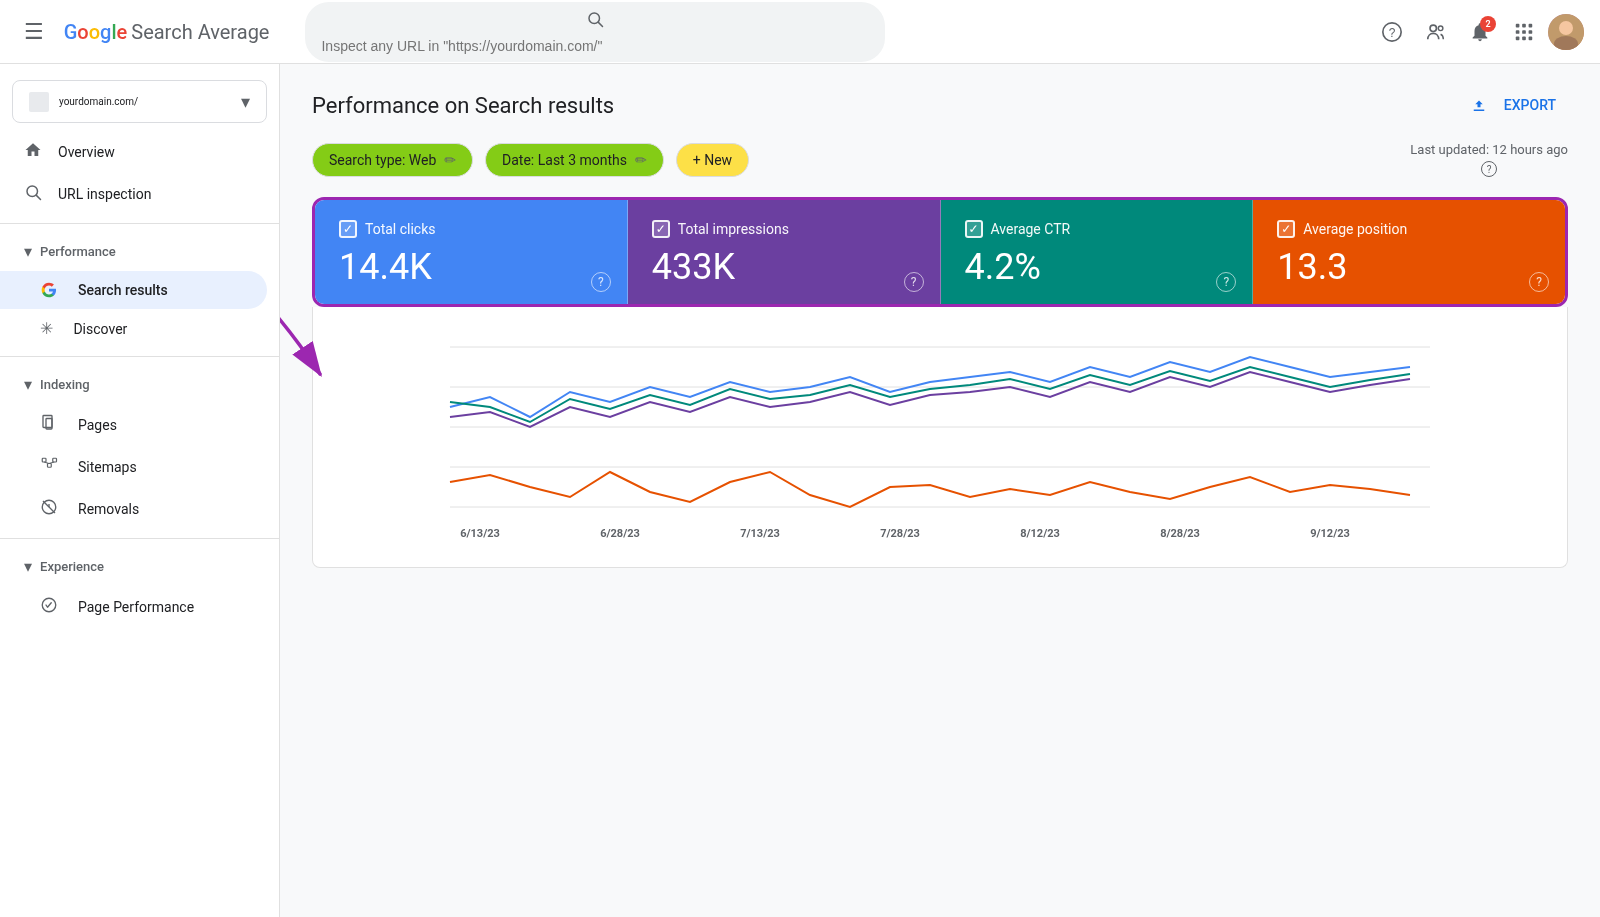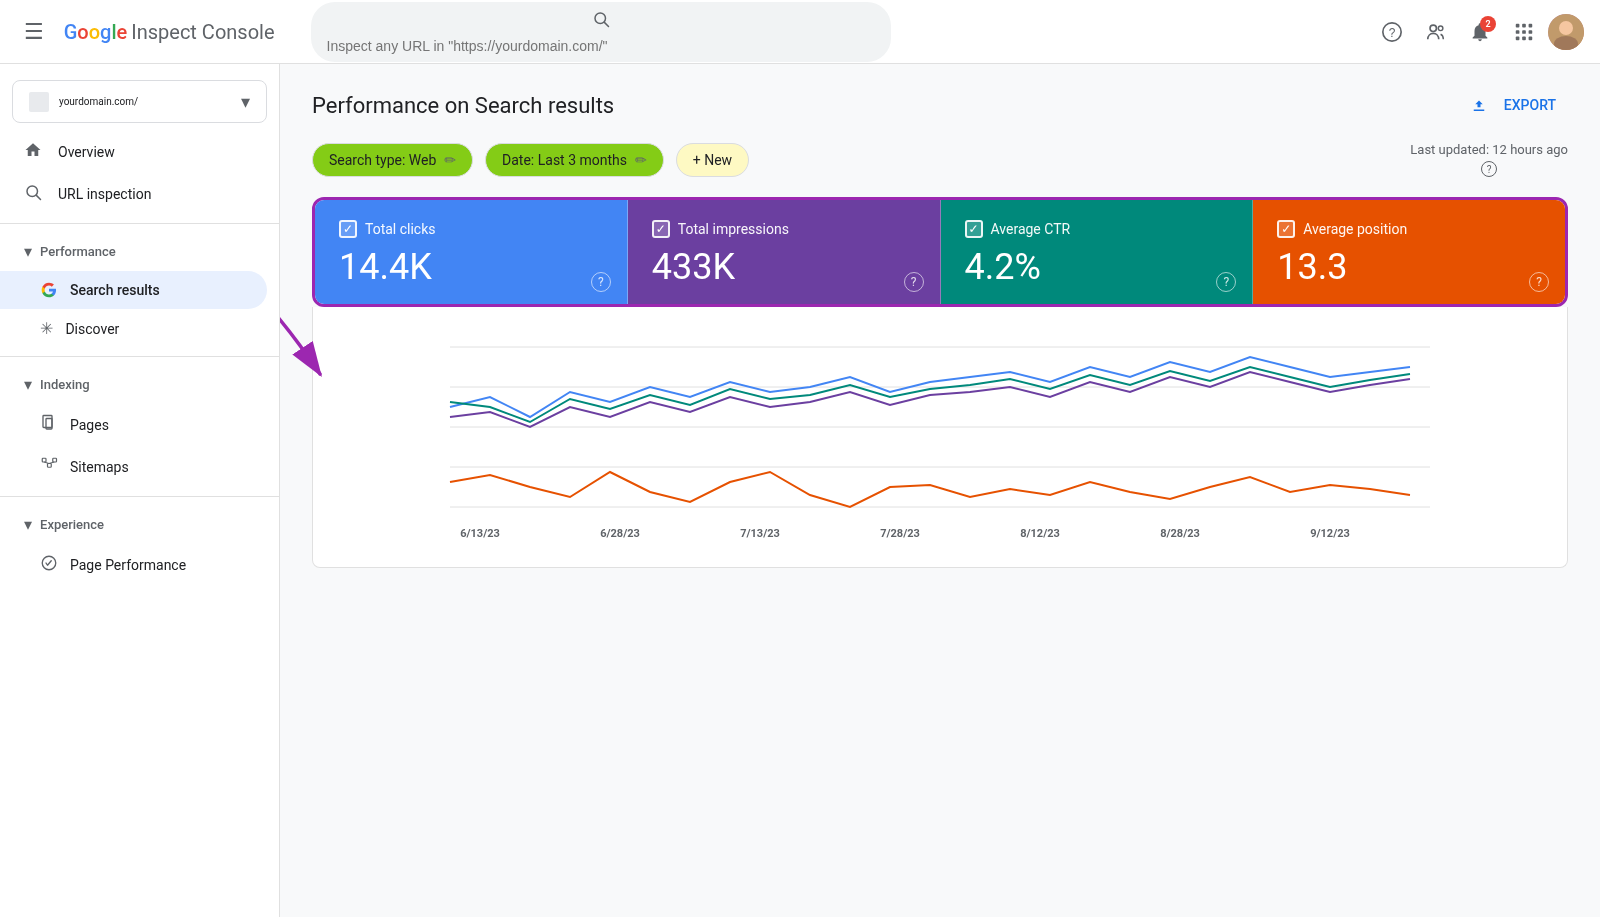--- a/index.html
+++ b/index.html
@@ -23,36 +23,36 @@
     
     .sidebar { width: 280px; background: #fff; border-right: 1px solid #e0e0e0; display: flex; flex-direction: column; overflow-y: auto; flex-shrink: 0; padding: 8px 0; }
     .domain-selector { display: flex; align-items: center; gap: 10px; padding: 10px 16px; margin: 8px 12px; border: 1px solid #dadce0; border-radius: 8px; cursor: pointer; }
     .domain-icon { width: 20px; height: 20px; background: #e8eaed; border-radius: 2px; flex-shrink: 0; }
     .domain-text { font-size: 10px; color: #202124; flex: 1; }
     .domain-chevron { color: #5f6368; font-size: 18px; }
     .sidebar-nav-item { display: flex; align-items: center; gap: 16px; padding: 10px 24px; cursor: pointer; border-radius: 0 24px 24px 0; margin-right: 12px; font-size: 14px; color: #202124; }
     .sidebar-nav-item .nav-icon { font-size: 18px; color: #5f6368; }
     .sidebar-section-header { display: flex; align-items: center; gap: 8px; padding: 10px 24px; cursor: pointer; font-size: 13px; color: #5f6368; font-weight: 500; }
     .sidebar-section-header .chevron { font-size: 16px; }
-    .sidebar-sub-item { display: flex; align-items: center; gap: 12px; padding: 10px 24px 10px 40px; cursor: pointer; border-radius: 0 24px 24px 0; margin-right: 12px; font-size: 14px; color: #202124; }
+    .sidebar-sub-item { display: flex; align-items: center; gap: 20px; padding: 10px 24px 10px 40px; cursor: pointer; border-radius: 0 24px 24px 0; margin-right: 12px; font-size: 14px; color: #202124; }
     .sidebar-sub-item.active { background: #e8f0fe; font-weight: 500; }
     .sidebar-sub-item .nav-icon { font-size: 18px; color: #5f6368; }
     .sidebar-divider { height: 1px; background: #e0e0e0; margin: 8px 0; }
 
     
     .main { flex: 1; overflow-y: auto; padding: 24px 32px; background: #f8f9fa; }
     .page-header { display: flex; align-items: center; justify-content: space-between; margin-bottom: 20px; }
     .page-title { font-size: 22px; font-weight: 400; color: #202124; }
     .export-btn { display: flex; align-items: center; gap: 16px; color: #1a73e8; font-size: 14px; font-weight: 500; cursor: pointer; padding: 8px 12px; border-radius: 4px; }
 
     
     .filter-bar { display: flex; align-items: center; gap: 12px; margin-bottom: 20px; }
     .filter-chip { display: flex; align-items: center; gap: 8px; padding: 8px 16px; border: 1px solid #dadce0; border-radius: 20px; font-size: 14px; color: #202124; cursor: pointer; background: #84cc16; }
     .filter-chip .edit-icon { font-size: 14px; color: #5f6368; }
-    .new-filter-btn { display: flex; align-items: center; gap: 6px; padding: 8px 16px; border: 1px solid #dadce0; border-radius: 20px; font-size: 14px; color: #202124; cursor: pointer; background: #fef9c3; }
+    .new-filter-btn { display: flex; align-items: center; gap: 6px; padding: 8px 16px; border: 1px solid #dadce0; border-radius: 20px; font-size: 14px; color: #202124; cursor: pointer; background: #fde047; }
     .last-updated { margin-left: auto; font-size: 13px; color: #5f6368; display: flex; align-items: center; gap: 4px; flex-direction: column; }
 
     
     .metrics-container { display: flex; border: 3px solid #9c27b0; border-radius: 12px; overflow: hidden; margin-bottom: 0; background: #fff; }
     .metric-card { flex: 1; padding: 20px 24px 16px; position: relative; cursor: pointer; }
     .metric-card:not(:last-child) { border-right: 1px solid rgba(255,255,255,0.3); }
     .metric-card.blue { background: #4285f4; }
     .metric-card.purple { background: #6b3fa0; }
     .metric-card.teal { background: #00897b; }
     .metric-card.orange { background: #e65100; }
@@ -76,21 +76,21 @@
   </style>
 </head>
 <body>
 
 <div class="topbar">
   <div class="topbar-menu-icon">☰</div>
   <div class="topbar-logo">
     <span class="google-text">
       <span class="g1">G</span><span class="g2">o</span><span class="g3">o</span><span class="g4">g</span><span class="g5">l</span><span class="g6">e</span>
     </span>
-    <span style="color:#5f6368; font-weight:400;">Inspect Console</span>
+    <span style="color:#5f6368; font-weight:400;">Search Average</span>
   </div>
   <div class="topbar-search">
     <div class="topbar-search-inner">
       <svg width="18" height="18" viewBox="0 0 24 24" fill="none">
           <circle cx="11" cy="11" r="7" stroke="#5f6368" stroke-width="2"></circle>
           <line x1="16.5" y1="16.5" x2="22" y2="22" stroke="#5f6368" stroke-width="2" stroke-linecap="round"></line>
         </svg>
       <input type="text" placeholder="Inspect any URL in &quot;https://yourdomain.com/&quot;" style="">
     </div>
   </div>
@@ -208,20 +208,30 @@
         <svg width="18" height="18" viewBox="0 0 24 24" fill="none">
             <rect x="3" y="3" width="5" height="5" rx="1" stroke="#5f6368" stroke-width="1.6"></rect>
             <rect x="10" y="10" width="5" height="5" rx="1" stroke="#5f6368" stroke-width="1.6"></rect>
             <rect x="17" y="3" width="5" height="5" rx="1" stroke="#5f6368" stroke-width="1.6"></rect>
             <line x1="5.5" y1="8" x2="12" y2="10" stroke="#5f6368" stroke-width="1.4"></line>
             <line x1="19" y1="8" x2="12" y2="10" stroke="#5f6368" stroke-width="1.4"></line>
           </svg>
       </span>
       <span>Sitemaps</span>
     </div>
+    <div class="sidebar-sub-item">
+      <span class="nav-icon">
+        <svg width="18" height="18" viewBox="0 0 24 24" fill="none">
+            <circle cx="12" cy="12" r="9" stroke="#5f6368" stroke-width="1.8"></circle>
+            <line x1="4" y1="4" x2="20" y2="20" stroke="#5f6368" stroke-width="1.8"></line>
+            <line x1="12" y1="8" x2="12" y2="12" stroke="#5f6368" stroke-width="1.8"></line>
+          </svg>
+      </span>
+      <span>Removals</span>
+    </div>
 
     <div class="sidebar-divider"></div>
 
     <div class="sidebar-section-header">
       <span class="chevron">▾</span>
       <span>Experience</span>
     </div>
     <div class="sidebar-sub-item">
       <span class="nav-icon">
         <svg width="18" height="18" viewBox="0 0 24 24" fill="none">

